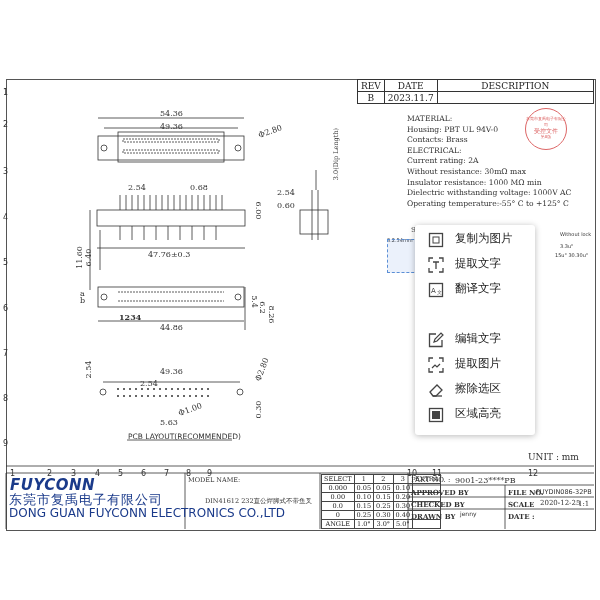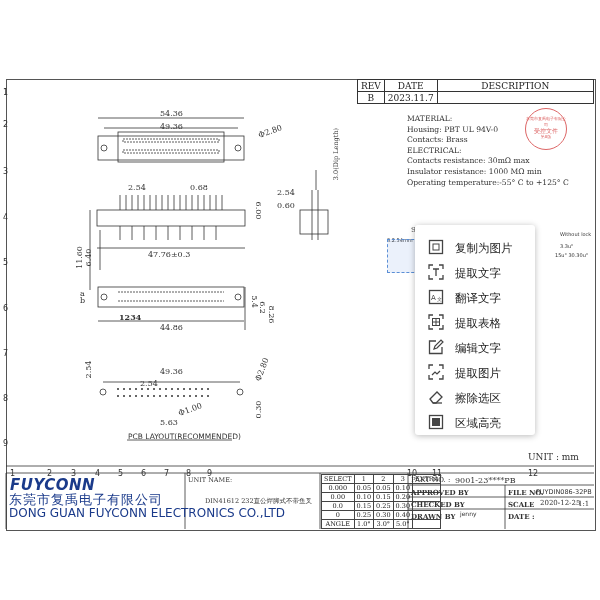--- a/index.html
+++ b/index.html
@@ -5,21 +5,21 @@
   html,body{margin:0;padding:0;background:#fff;}
   body{width:600px;height:600px;position:relative;overflow:hidden;font-family:"DejaVu Sans",sans-serif;color:#222;}
   .frame{position:absolute;left:6px;top:79px;width:588px;height:450px;border:1px solid #555;}
   .tick{position:absolute;font-size:8px;color:#333;}
   .t{position:absolute;font-size:8px;color:#333;white-space:nowrap;}
   .mono{font-family:"DejaVu Serif",serif;}
   .revtbl{position:absolute;left:357px;top:79px;width:237px;height:25px;border-collapse:collapse;font-family:"DejaVu Serif",serif;}
   .revtbl td{border:1px solid #333;font-size:9px;padding:0 3px;text-align:center;height:11px;}
   .specs{position:absolute;left:407px;top:114px;font-family:"DejaVu Serif",serif;font-size:7.6px;line-height:10.6px;color:#333;}
   .menu{position:absolute;left:415px;top:225px;width:120px;height:210px;background:#fff;box-shadow:0 1px 6px rgba(0,0,0,0.28);border-radius:3px;}
-  .mi{position:absolute;left:0;width:120px;height:25px;display:flex;align-items:flex-end;cursor:pointer;}
+  .mi{position:absolute;left:0;width:120px;height:25px;display:flex;align-items:flex-start;cursor:pointer;}
   .mi .ic{width:18px;height:18px;margin-left:12px;margin-right:10px;display:flex;align-items:center;justify-content:center;}
   .mi .lb{font-size:11.5px;color:#222;}
   .sel{position:absolute;left:387px;top:239px;width:30px;height:32px;border:1px dashed #5b8fd6;background:rgba(120,160,230,0.15);}
   .logo{position:absolute;left:10px;top:476px;font-family:"DejaVu Sans",sans-serif;font-style:italic;font-weight:bold;font-size:15px;color:#1a3a8a;letter-spacing:0.5px;text-align:right;}
   .cn{position:absolute;left:9px;top:491px;font-family:"DejaVu Serif",serif;font-size:13px;color:#1a3a8a;letter-spacing:1px;}
   .en{position:absolute;left:9px;top:506px;font-size:12px;color:#1a3a8a;}
   .tb{position:absolute;border-collapse:collapse;font-family:"DejaVu Serif",serif;padding-left:36px;}
   .tb td{border:1px solid #444;font-size:6.5px;padding:0 2px;height:7px;text-align:center;}
   svg{position:absolute;left:0;top:0;}
 </style>
@@ -67,22 +67,24 @@
     <td></td>
   </tr>
 </tbody>
   </table>
 
 <div class="specs">
   <div>MATERIAL:</div>
   <div>Housing: PBT UL 94V-0</div>
   <div>Contacts: Brass</div>
   <div>ELECTRICAL:</div>
-  <div>Contacts resistance: 30mΩ max</div>
+  <div>Current rating: 2A</div>
+  <div>Without resistance: 30mΩ max</div>
   <div>Insulator resistance: 1000 MΩ min</div>
+  <div>Dielectric withstanding voltage: 1000V  AC</div>
   <div>Operating temperature:-55° C to +125° C</div>
 </div>
 
 <div style="position:absolute;left:525px;top:108px;width:40px;height:40px;border:1px solid #d66;border-radius:50%;color:#d66;font-size:4px;text-align:center;line-height:6px;">
   <div style="margin-top:7px">东莞市复禹电子有限公司</div>
   <div style="font-size:6px">受控文件</div>
   <div>第8版</div>
 </div>
 
 <svg width="600" height="600">
@@ -258,30 +260,20 @@
   <div class="mi" style="top:56px">
     <span class="ic">
       <svg width="16" height="16" style="position:static">
           <rect x="1.5" y="1.5" width="13" height="13" fill="none" stroke="#444" stroke-width="1.3"></rect>
           <text x="3" y="11" font-size="7" fill="#444" font-family="DejaVu Sans, sans-serif">A</text>
           <text x="9" y="12" font-size="5" fill="#444" font-family="DejaVu Sans, sans-serif">文</text>
         </svg>
     </span>
     <span class="lb">翻译文字</span>
   </div>
-  <div class="mi" style="top:81px">
-    <span class="ic">
-      <svg width="16" height="16" style="position:static">
-          <path d="M1 5V1h4M11 1h4v4M15 11v4h-4M5 15H1v-4" fill="none" stroke="#444" stroke-width="1.3"></path>
-          <rect x="4.5" y="4.5" width="7" height="7" fill="none" stroke="#444"></rect>
-          <path d="M4.5 8h7M8 4.5v7" stroke="#444"></path>
-        </svg>
-    </span>
-    <span class="lb">提取表格</span>
-  </div>
   <div class="mi" style="top:106px">
     <span class="ic">
       <svg width="16" height="16" style="position:static">
           <path d="M14 8v6.5H1.5V2H8" fill="none" stroke="#444" stroke-width="1.3"></path>
           <path d="M6 10l1-3 6-6 2 2-6 6z" fill="none" stroke="#444" stroke-width="1.2"></path>
         </svg>
     </span>
     <span class="lb">编辑文字</span>
   </div>
   <div class="mi" style="top:156px">
@@ -312,21 +304,21 @@
     <span class="lb">区域高亮</span>
   </div>
 </div>
 
 <span class="t mono" style="left:528px;top:452px;font-size:9px">UNIT : mm</span>
 
 <div class="logo">FUYCONN</div>
 <div class="cn">东莞市复禹电子有限公司</div>
 <div class="en">DONG GUAN FUYCONN ELECTRONICS CO.,LTD</div>
 
-<span class="t mono" style="left:188px;top:476px;font-size:6.5px">UNIT NAME:</span>
+<span class="t mono" style="left:188px;top:476px;font-size:6.5px">MODEL NAME:</span>
 <span class="t mono" style="left:205px;top:497px;font-size:6.5px">DIN41612   232直公焊脚式不带鱼叉</span>
 
 <table class="tb" style="left:321px;top:474px;width:86px">
   <tbody>
       <tr>
     <td>SELECT</td>
     <td>1</td>
     <td>2</td>
     <td>3</td>
     <td>EXTRA</td>

